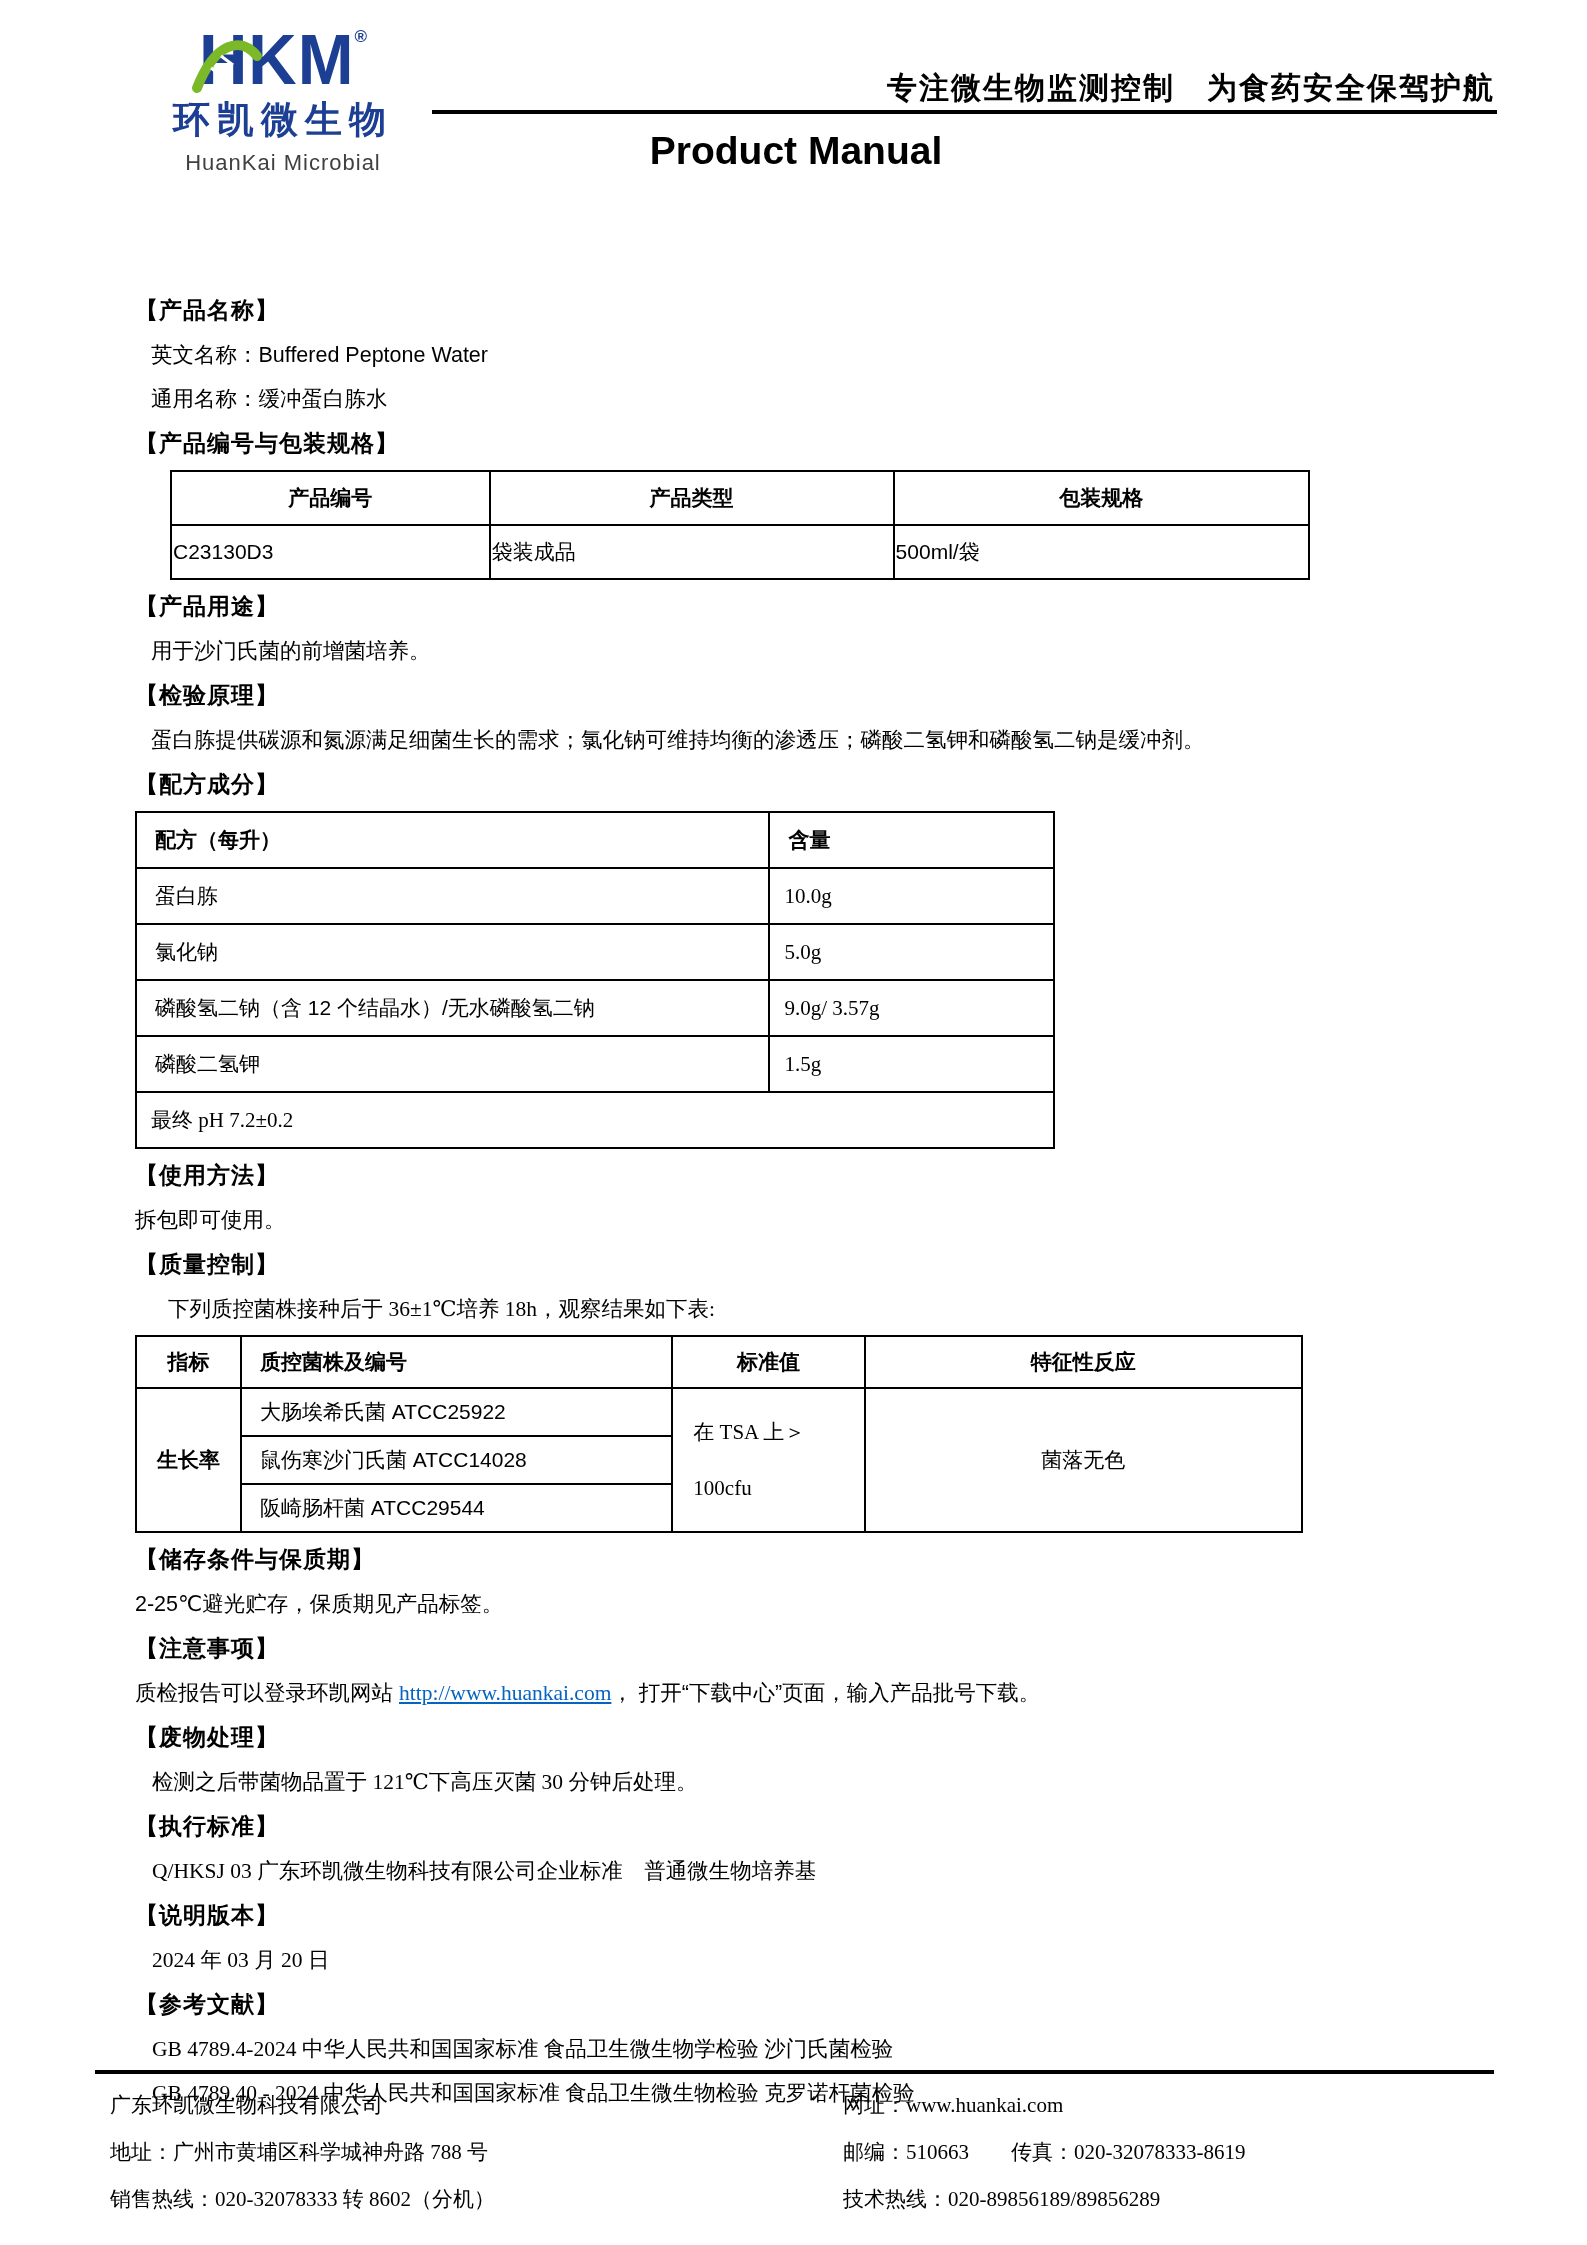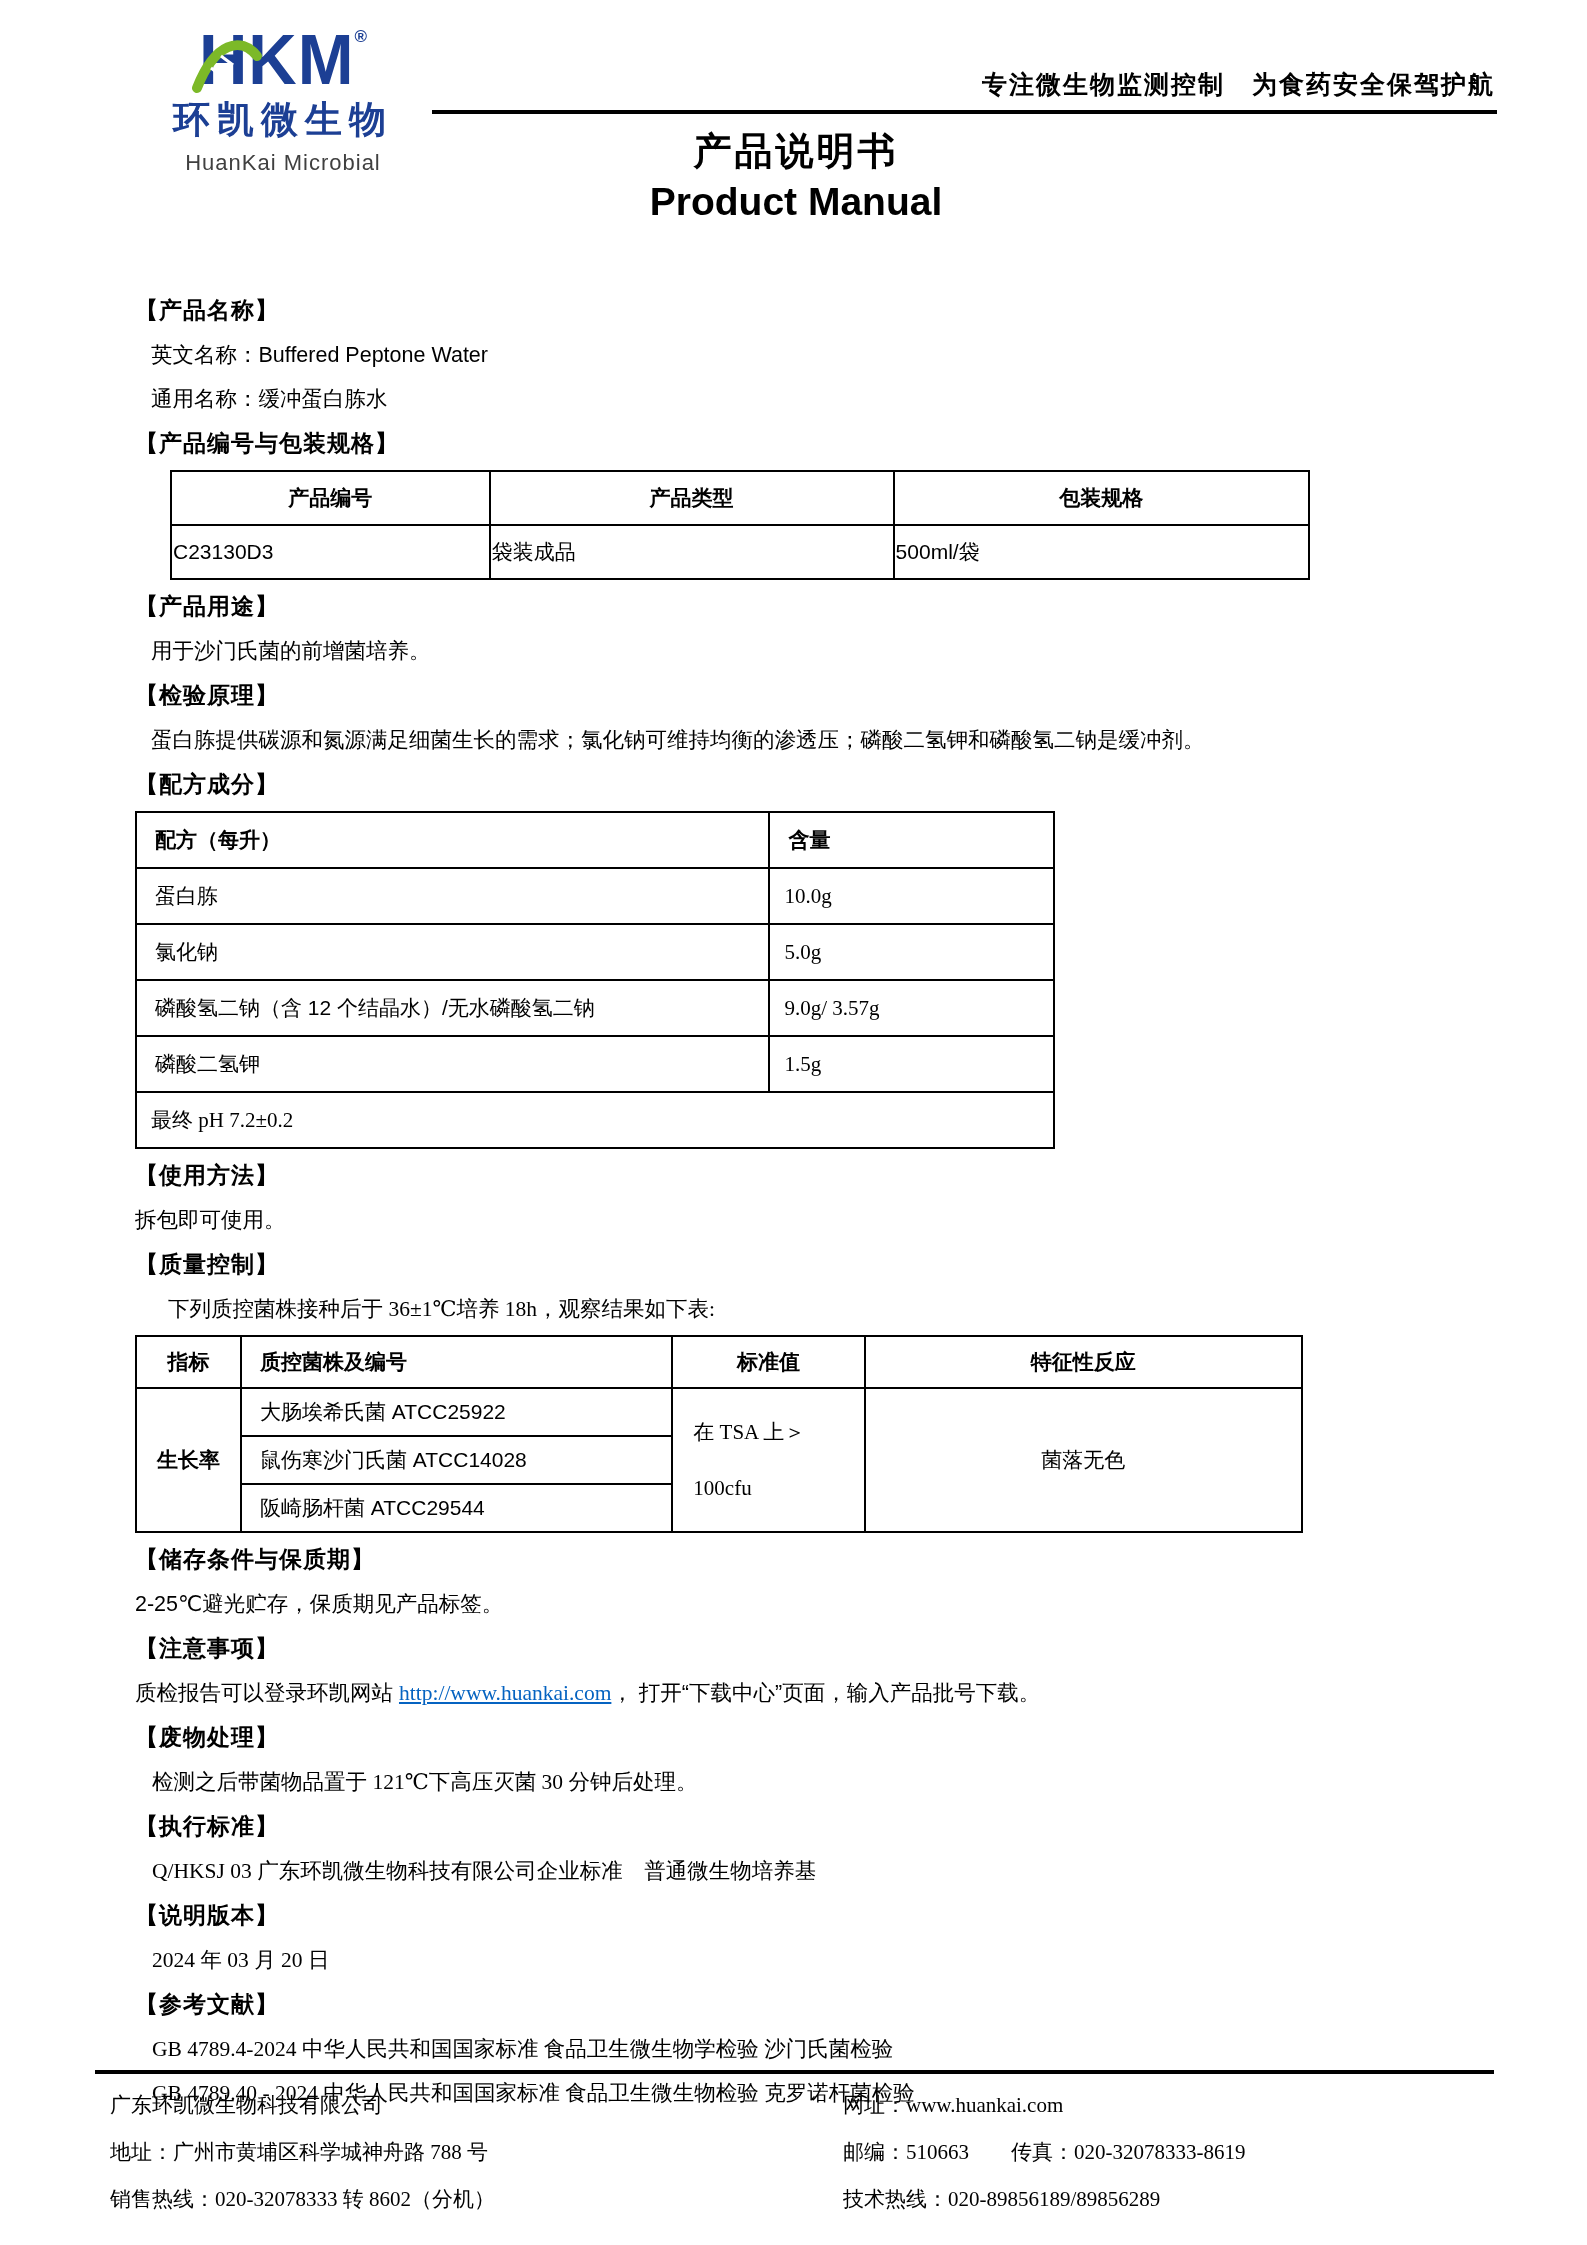--- a/index.html
+++ b/index.html
@@ -17,21 +17,21 @@
   .logo-acronym{
     font-size:67px;font-weight:800;color:#1c3f94;letter-spacing:1px;
     display:inline-block;transform:scaleY(1.04);
   }
   .logo-reg{font-size:17px;color:#1c3f94;vertical-align:top;position:relative;top:2px;font-weight:700;}
   .dna{position:absolute;left:-10px;top:4px;pointer-events:none;}
   .logo-cn{font-size:37px;color:#1c3f94;font-weight:600;letter-spacing:7px;margin-top:2px;white-space:nowrap;}
   .logo-en{font-size:22px;color:#404040;letter-spacing:1px;margin-top:5px;}
   .slogan{
     position:absolute;top:68px;right:92px;
-    font-size:25px;font-weight:700;letter-spacing:2px;white-space:nowrap;
+    font-size:30px;font-weight:700;letter-spacing:2px;white-space:nowrap;
   }
   .header-rule{position:absolute;top:110px;left:432px;right:90px;height:4px;background:#000;}
   
   .titles{position:absolute;top:126px;left:135px;width:1322px;text-align:center;}
   .title-cn{font-size:38px;font-weight:800;letter-spacing:3px;}
   .title-en{font-size:39px;font-weight:800;margin-top:3px;}
   
   .content{position:absolute;top:288px;left:135px;width:1322px;}
   .sec-heading{font-size:23px;font-weight:800;height:45px;line-height:45px;letter-spacing:1px;}
   .line{font-size:21.5px;height:44px;line-height:44px;white-space:nowrap;}
@@ -79,21 +79,20 @@
         <path d="M22 38 l 12 9 M32 26 l 12 9" stroke="#ffffff" stroke-width="3" fill="none"></path>
       </svg>
     </div>
     <div class="logo-cn">环凯微生物</div>
     <div class="logo-en">HuanKai Microbial</div>
   </div>
   <div class="slogan">专注微生物监测控制　为食药安全保驾护航</div>
   <div class="header-rule"></div>
 
   <div class="titles">
-    <div class="title-cn">产品说明书</div>
     <div class="title-en">Product Manual</div>
   </div>
 
   <div class="content">
 
     <div class="sec-heading">【产品名称】</div>
     <div class="line indent">英文名称：Buffered Peptone Water</div>
     <div class="line indent">通用名称：缓冲蛋白胨水</div>
 
     <div class="sec-heading">【产品编号与包装规格】</div>

